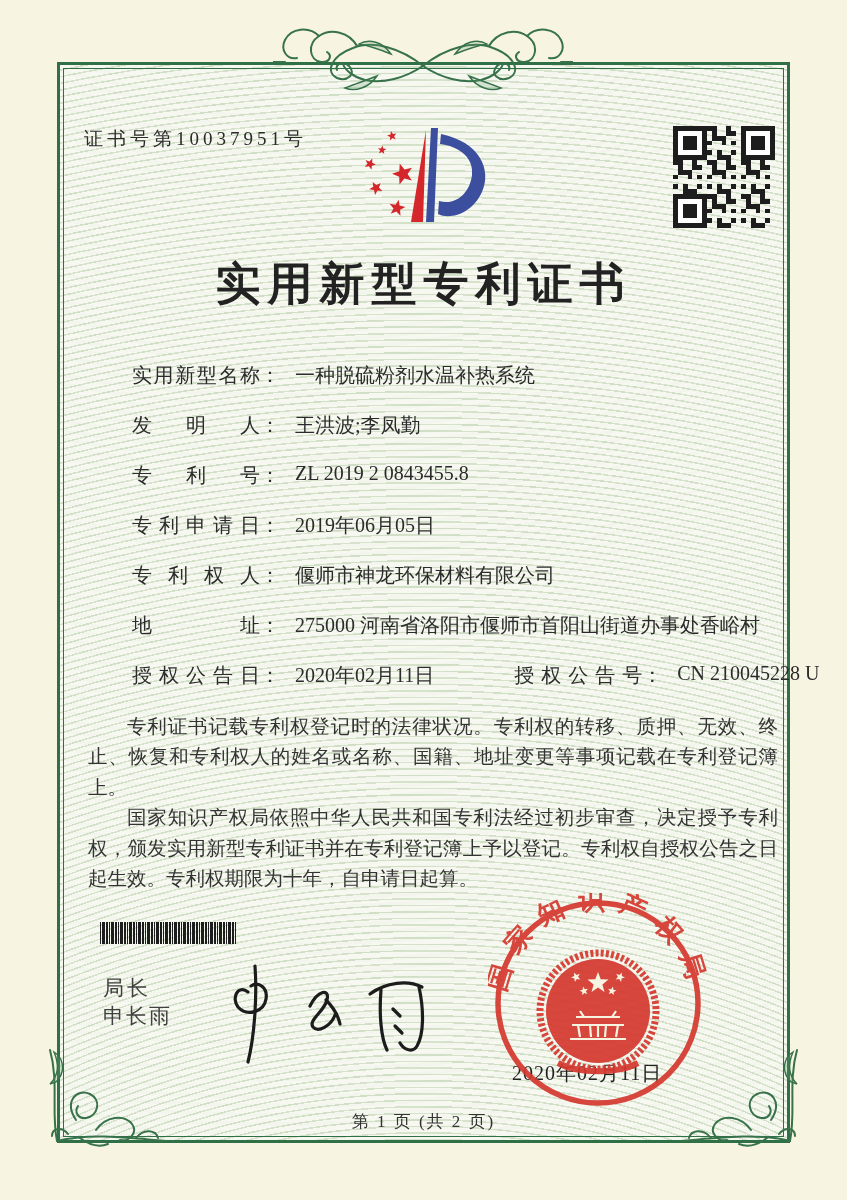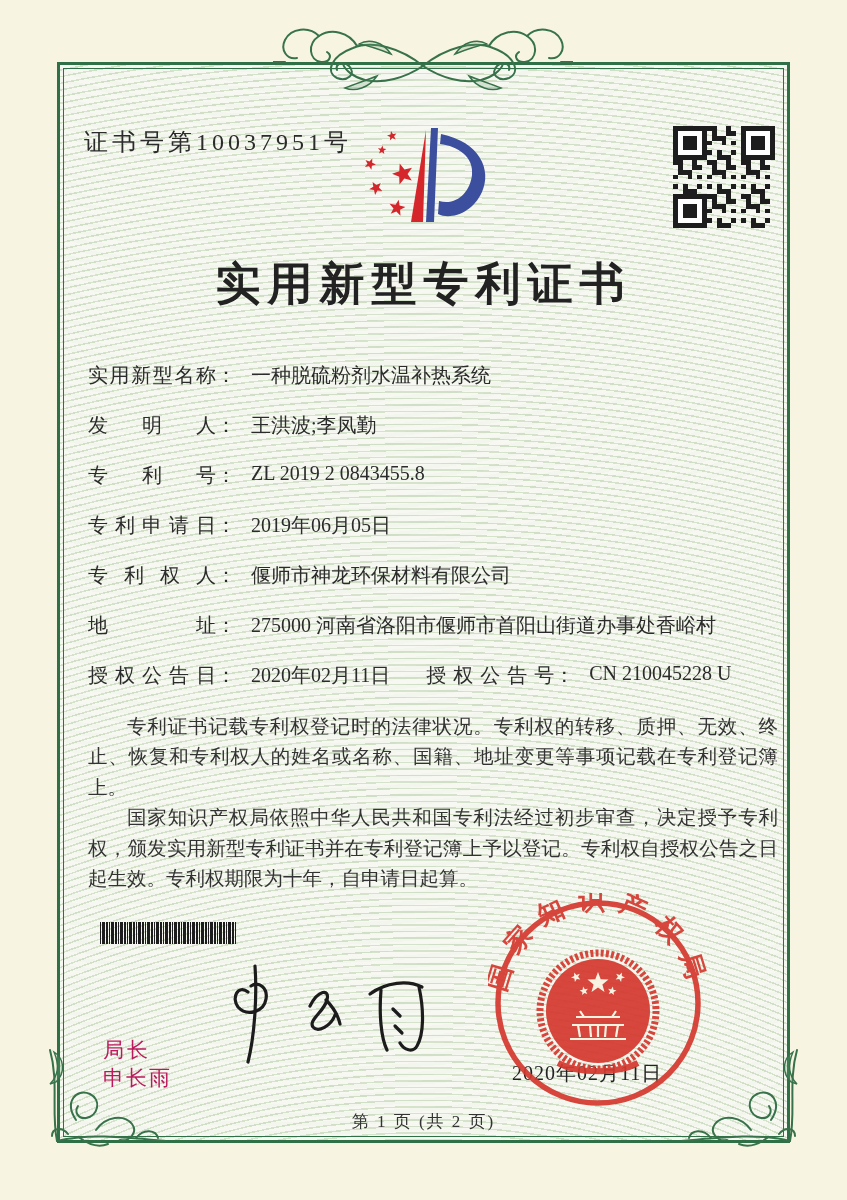--- a/index.html
+++ b/index.html
@@ -14,41 +14,41 @@
       repeating-radial-gradient(circle at 50% 170%, rgba(255,255,255,.55) 0 5px, rgba(158,192,154,.30) 5px 6.5px),
       repeating-radial-gradient(circle at 30% -80%, rgba(158,192,154,.10) 0 4px, transparent 4px 9px);}
   .frame::after{content:"";position:absolute;left:3px;top:3px;right:3px;bottom:3px;
     border:1px solid #2f7046;}
 
   .orn{position:absolute;pointer-events:none;}
   .orn path{fill:none;stroke:#37724a;stroke-width:2;stroke-linecap:round;}
   .orn .fillleaf{fill:rgba(111,165,123,.25);stroke-width:1.4;}
 
   .abs{position:absolute;}
-  .cert-no{left:84px;top:126px;font-size:24px;letter-spacing:4px;color:#2b2b2b;}
+  .cert-no{left:84px;top:126px;font-size:19px;letter-spacing:4px;color:#2b2b2b;}
   .title{left:0;right:0;top:254px;text-align:center;font-size:45px;font-weight:bold;
     letter-spacing:7px;color:#222;}
 
   .fields{left:88px;top:362px;width:700px;color:#2b2b2b;font-size:20px;}
   .f-row{display:flex;align-items:flex-start;height:50px;}
-  .f-label{display:inline-block;width:128px;text-align:justify;text-align-last:justify;flex:none;}
+  .f-label{display:inline-block;width:128px;text-align:justify;text-align-last:justify;flex:none;margin-left:44px;}
   .f-colon{flex:none;}
   .f-value{margin-left:15px;white-space:nowrap;}
   .grant-row{display:flex;height:50px;}
   .grant-g2{margin-left:36px;display:flex;}
 
   .paras{left:88px;top:712px;width:690px;font-size:19.5px;line-height:1.56;
     color:#333;text-align:justify;}
   .paras p{margin:0;text-indent:2em;}
 
   .barcode{left:100px;top:922px;width:224px;height:22px;display:flex;align-items:stretch;overflow:hidden;}
   .barcode i{display:block;height:100%;}
   .barcode i.b{background:#1d1d1d;}
 
-  .director{left:103px;top:1036px;font-size:21px;color:#be185d;letter-spacing:3px;}
+  .director{left:103px;top:974px;font-size:21px;color:#404040;letter-spacing:3px;}
   .director .name{letter-spacing:2px;}
 
   .sig{left:218px;top:952px;}
   .sig path{fill:none;stroke:#1c1c1c;stroke-width:3.2;stroke-linecap:round;stroke-linejoin:round;}
 
   .seal{left:488px;top:893px;z-index:3;}
   .seal-date{left:512px;top:1060px;width:180px;font-size:20px;color:#222;z-index:2;letter-spacing:1px;}
 
   .page-info{left:0;right:0;top:1110px;text-align:center;font-size:17px;color:#333;letter-spacing:2px;}
   .back-note{left:0;right:0;top:1158px;text-align:center;font-size:17px;color:#444;letter-spacing:3px;}

